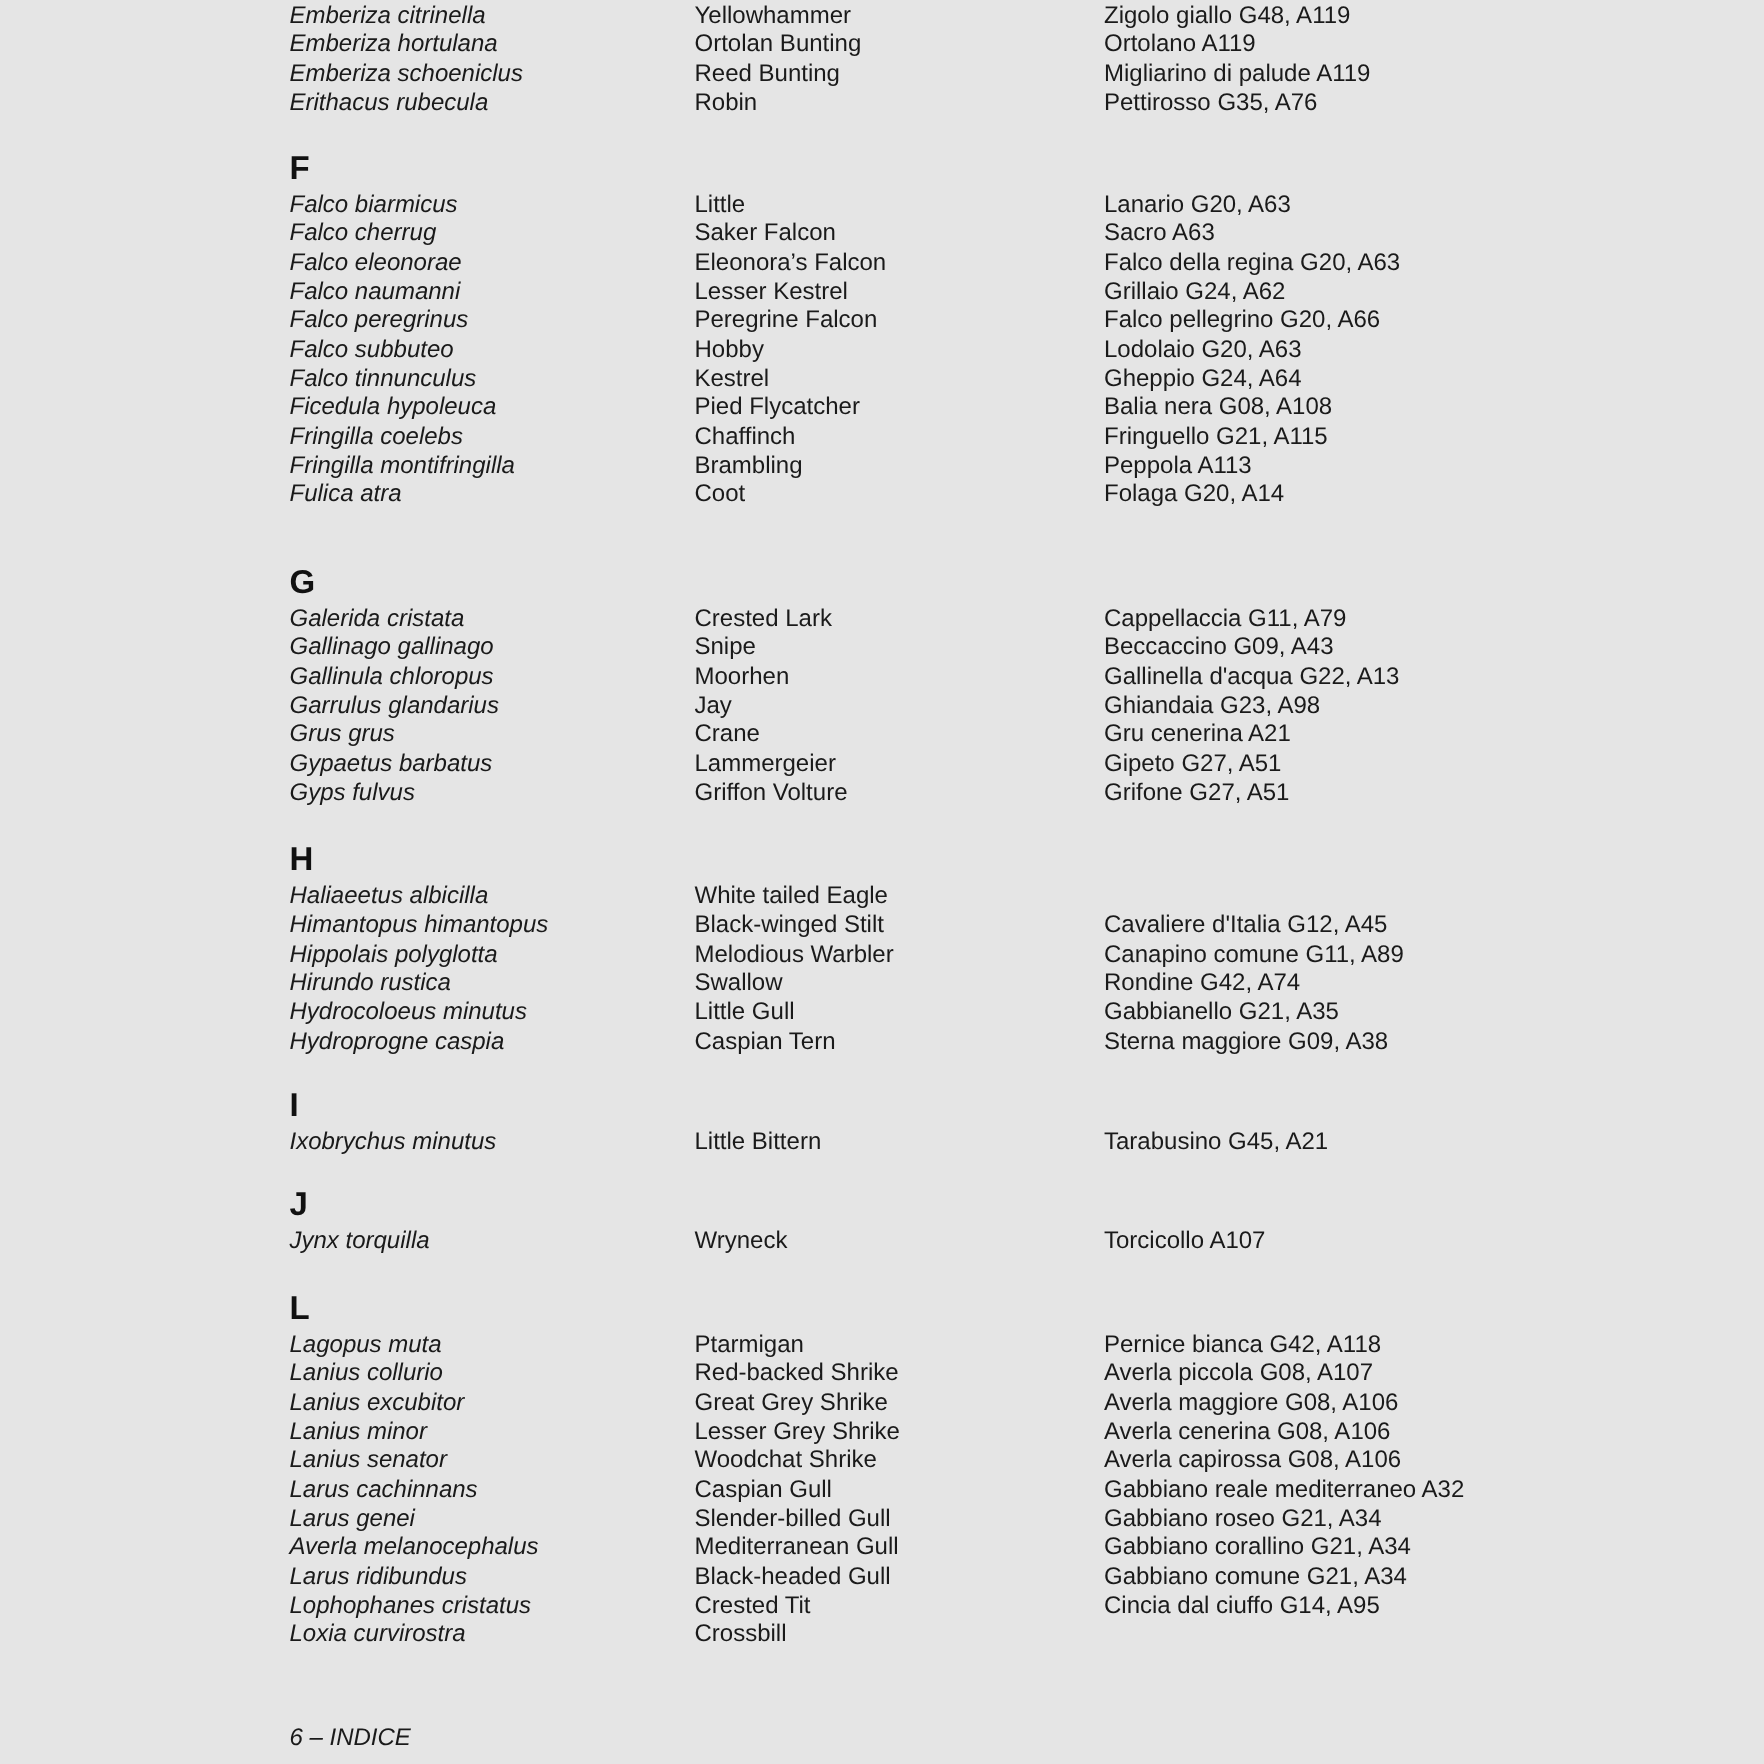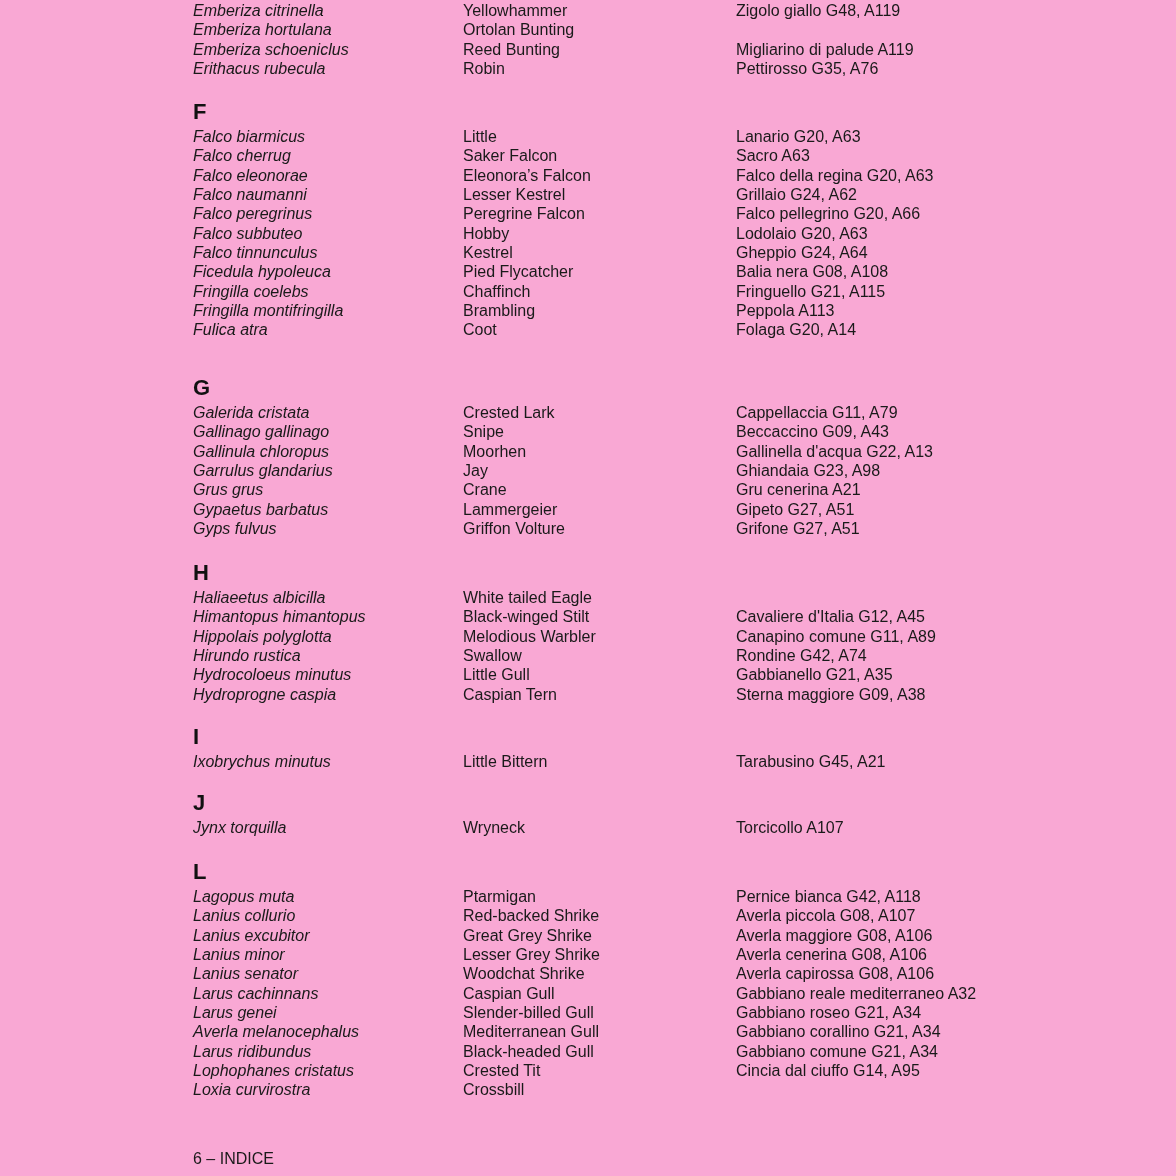--- a/index.html
+++ b/index.html
@@ -11,21 +11,21 @@
     width: 1176px;
     height: 1176px;
     position: relative;
     font-family: "Liberation Sans", "DejaVu Sans", sans-serif;
     color: #1a1a1a;
     overflow: hidden;
   }
   .page {
     position: absolute;
     inset: 0;
-    background: #f9a8d4;
+    background: #e5e5e5;
   }
   .index-section {
     position: absolute;
     left: 193px;
     right: 40px;
   }
   .section-letter {
     font-size: 22px;
     font-weight: bold;
     line-height: 24px;
@@ -43,36 +43,38 @@
   .sci {
     font-style: italic;
   }
   .page-footer {
     position: absolute;
     left: 193px;
     top: 1149px;
     font-size: 16px;
     line-height: 19.33px;
     color: #1a1a1a;
+    font-style: italic;
   }
 </style>
 </head>
 <body>
 
 <div class="page">
   <div id="sections-root">
       <div class="index-section" style="top: 1px;">
         <div class="entry-row">
           <span class="sci">Emberiza citrinella</span>
           <span class="eng">Yellowhammer</span>
           <span class="ita">Zigolo giallo G48, A119</span>
         </div>
         <div class="entry-row">
           <span class="sci">Emberiza hortulana</span>
           <span class="eng">Ortolan Bunting</span>
+          <span class="ita">Ortolano A119</span>
         </div>
         <div class="entry-row">
           <span class="sci">Emberiza schoeniclus</span>
           <span class="eng">Reed Bunting</span>
           <span class="ita">Migliarino di palude A119</span>
         </div>
         <div class="entry-row">
           <span class="sci">Erithacus rubecula</span>
           <span class="eng">Robin</span>
           <span class="ita">Pettirosso G35, A76</span>

